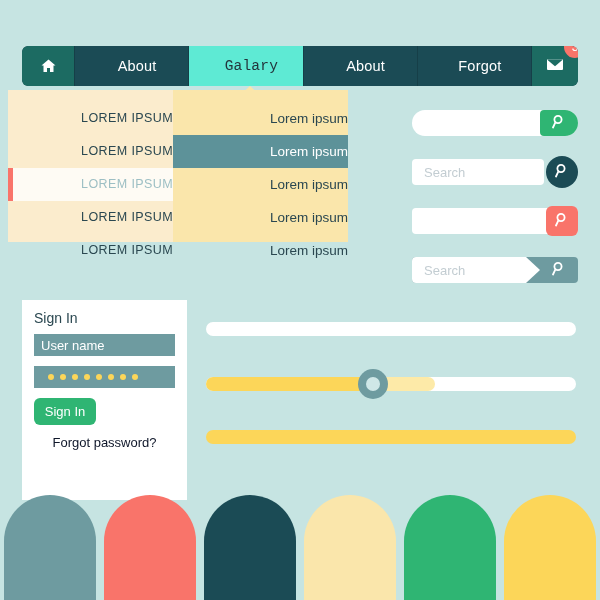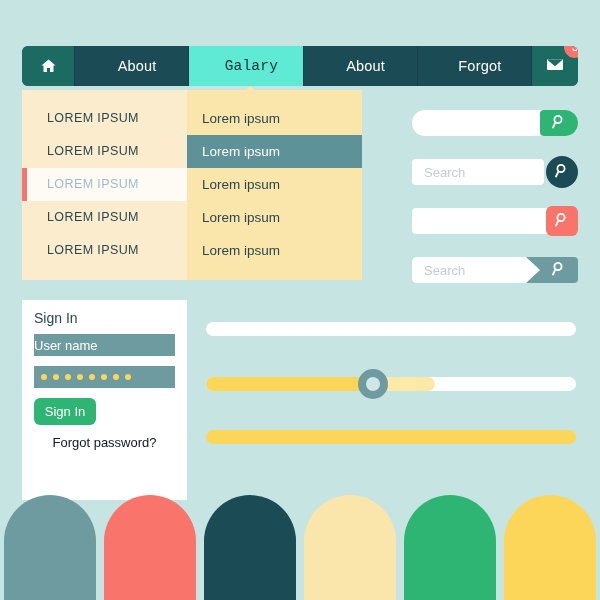--- a/index.html
+++ b/index.html
@@ -89,25 +89,26 @@
     top: 86px;
     width: 0; height: 0;
     border-left: 13px solid transparent;
     border-right: 13px solid transparent;
     border-bottom: 12px solid #fae6ab;
   }
 
   
   .dropdown {
     position: absolute;
-    left: 22px;
+    left: 8px;
     top: 90px;
     width: 340px;
-    height: 190px;
-    display: flex;
+    height: 152px;
+    display: flex;
+    text-align: right;
   }
   .dd-col-left {
     width: 165px;
     background: #fbeccd;
     padding-top: 12px;
     box-sizing: border-box;
   }
   .dd-col-right {
     width: 175px;
     background: #fae6ab;
@@ -248,20 +249,21 @@
     color: #2a4750;
     margin-bottom: 8px;
   }
   .signin-input {
     height: 22px;
     background: #6e9ba0;
     color: #ffffff;
     font-size: 13px;
     display: flex;
     align-items: center;
+    padding-left: 7px;
     box-sizing: border-box;
     margin-bottom: 10px;
   }
   .pw-dots { display: flex; gap: 6px; padding-left: 7px; align-items: center; }
   .pw-dot {
     width: 6px; height: 6px;
     border-radius: 50%;
     background: #fcd659;
   }
   .signin-btn {

